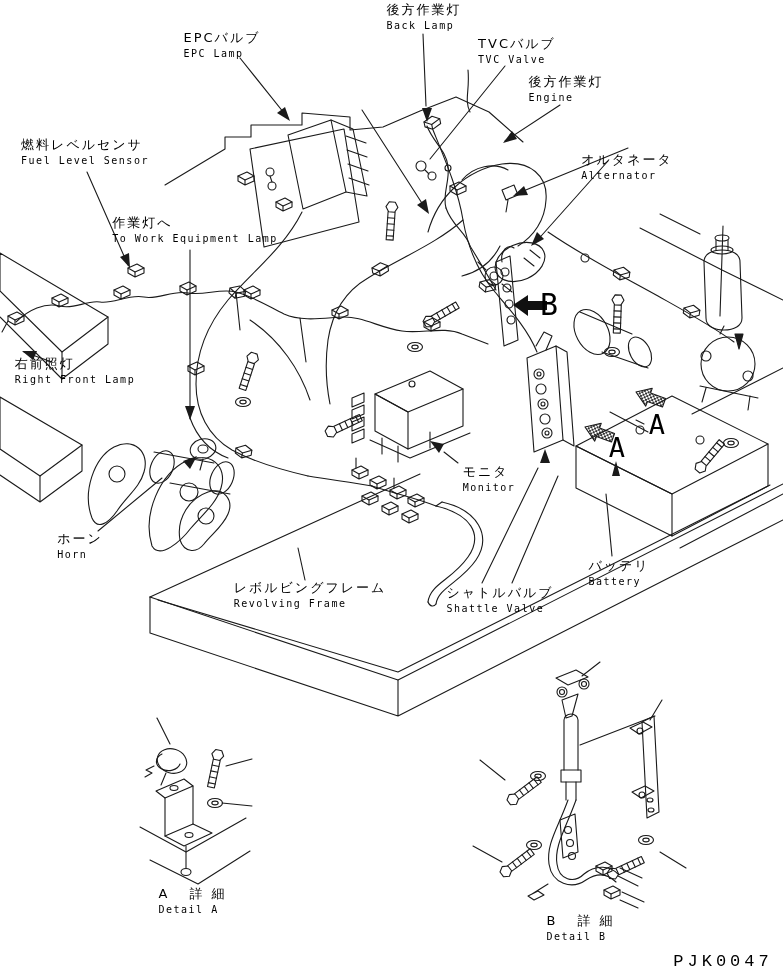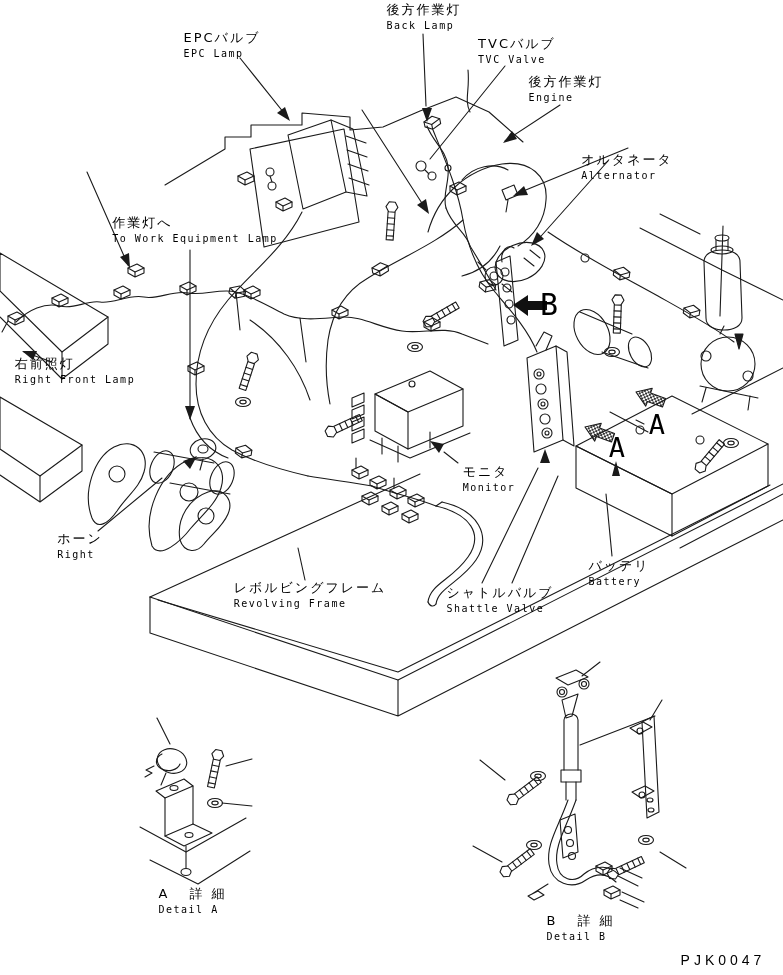--- a/index.html
+++ b/index.html
@@ -6,22 +6,22 @@
   .stage{position:relative;width:783px;height:975px;background:#ffffff;overflow:hidden;
          font-family:"DejaVu Sans Mono", monospace;color:#000;}
   .stage svg{position:absolute;left:0;top:0;}
   .lbl{position:absolute;transform:translateX(-50%);text-align:left;white-space:nowrap;}
   .lbl .jp{font-family:"DejaVu Sans", sans-serif;font-size:13px;line-height:15px;letter-spacing:2px;margin-bottom:2px;}
   .lbl .en{font-family:"DejaVu Sans Mono", monospace;font-size:10px;line-height:14px;letter-spacing:1.5px;}
   .lbl .jp.wide{letter-spacing:9px;}
   .marker{position:absolute;transform:translateX(-50%);font-family:"DejaVu Sans Mono", monospace;font-weight:400;}
   .marker.b{font-size:30px;line-height:30px;}
   .marker.a{font-size:27px;line-height:27px;}
-  .code{position:absolute;transform:translateX(-50%);font-size:14px;letter-spacing:4px;
-        font-family:Liberation Sans, sans-serif;}
+  .code{position:absolute;transform:translateX(-50%);font-size:17px;letter-spacing:4px;
+        font-family:Liberation Mono, monospace;}
 </style>
 </head>
 <body>
 
 <div class="stage">
 
 <svg width="783" height="975" viewBox="0 0 783 975">
   <defs>
     <pattern id="hatch" width="4" height="4" patternUnits="userSpaceOnUse">
       <path d="M0,4 L4,0 M0,0 L4,4" stroke="#1a1a1a" stroke-width="0.9"></path>
@@ -356,39 +356,43 @@
     <div class="en">EPC Lamp</div>
   </div>
   <div class="lbl" style="left:517px;top:36px">
     <div class="jp">TVCバルブ</div>
     <div class="en">TVC Valve</div>
   </div>
   <div class="lbl" style="left:566px;top:74px">
     <div class="jp">後方作業灯</div>
     <div class="en">Engine</div>
   </div>
+  <div class="lbl" style="left:85px;top:137px">
+    <div class="jp">燃料レベルセンサ</div>
+    <div class="en">Fuel Level Sensor</div>
+  </div>
   <div class="lbl" style="left:627px;top:152px">
     <div class="jp">オルタネータ</div>
     <div class="en">Alternator</div>
   </div>
   <div class="lbl" style="left:75px;top:356px">
     <div class="jp">右前照灯</div>
     <div class="en">Right Front Lamp</div>
   </div>
   <div class="lbl" style="left:195px;top:215px">
     <div class="jp">作業灯へ</div>
     <div class="en">To Work Equipment Lamp</div>
   </div>
   <div class="lbl" style="left:489px;top:464px">
     <div class="jp">モニタ</div>
     <div class="en">Monitor</div>
   </div>
   <div class="lbl" style="left:80px;top:531px">
     <div class="jp">ホーン</div>
-    <div class="en">Right</div>
+    <div class="en">Horn</div>
   </div>
   <div class="lbl" style="left:500px;top:585px">
     <div class="jp">シャトルバルブ</div>
     <div class="en">Shattle Valve</div>
   </div>
   <div class="lbl" style="left:310px;top:580px">
     <div class="jp">レボルビングフレーム</div>
     <div class="en">Revolving Frame</div>
   </div>
   <div class="lbl" style="left:619px;top:558px">

